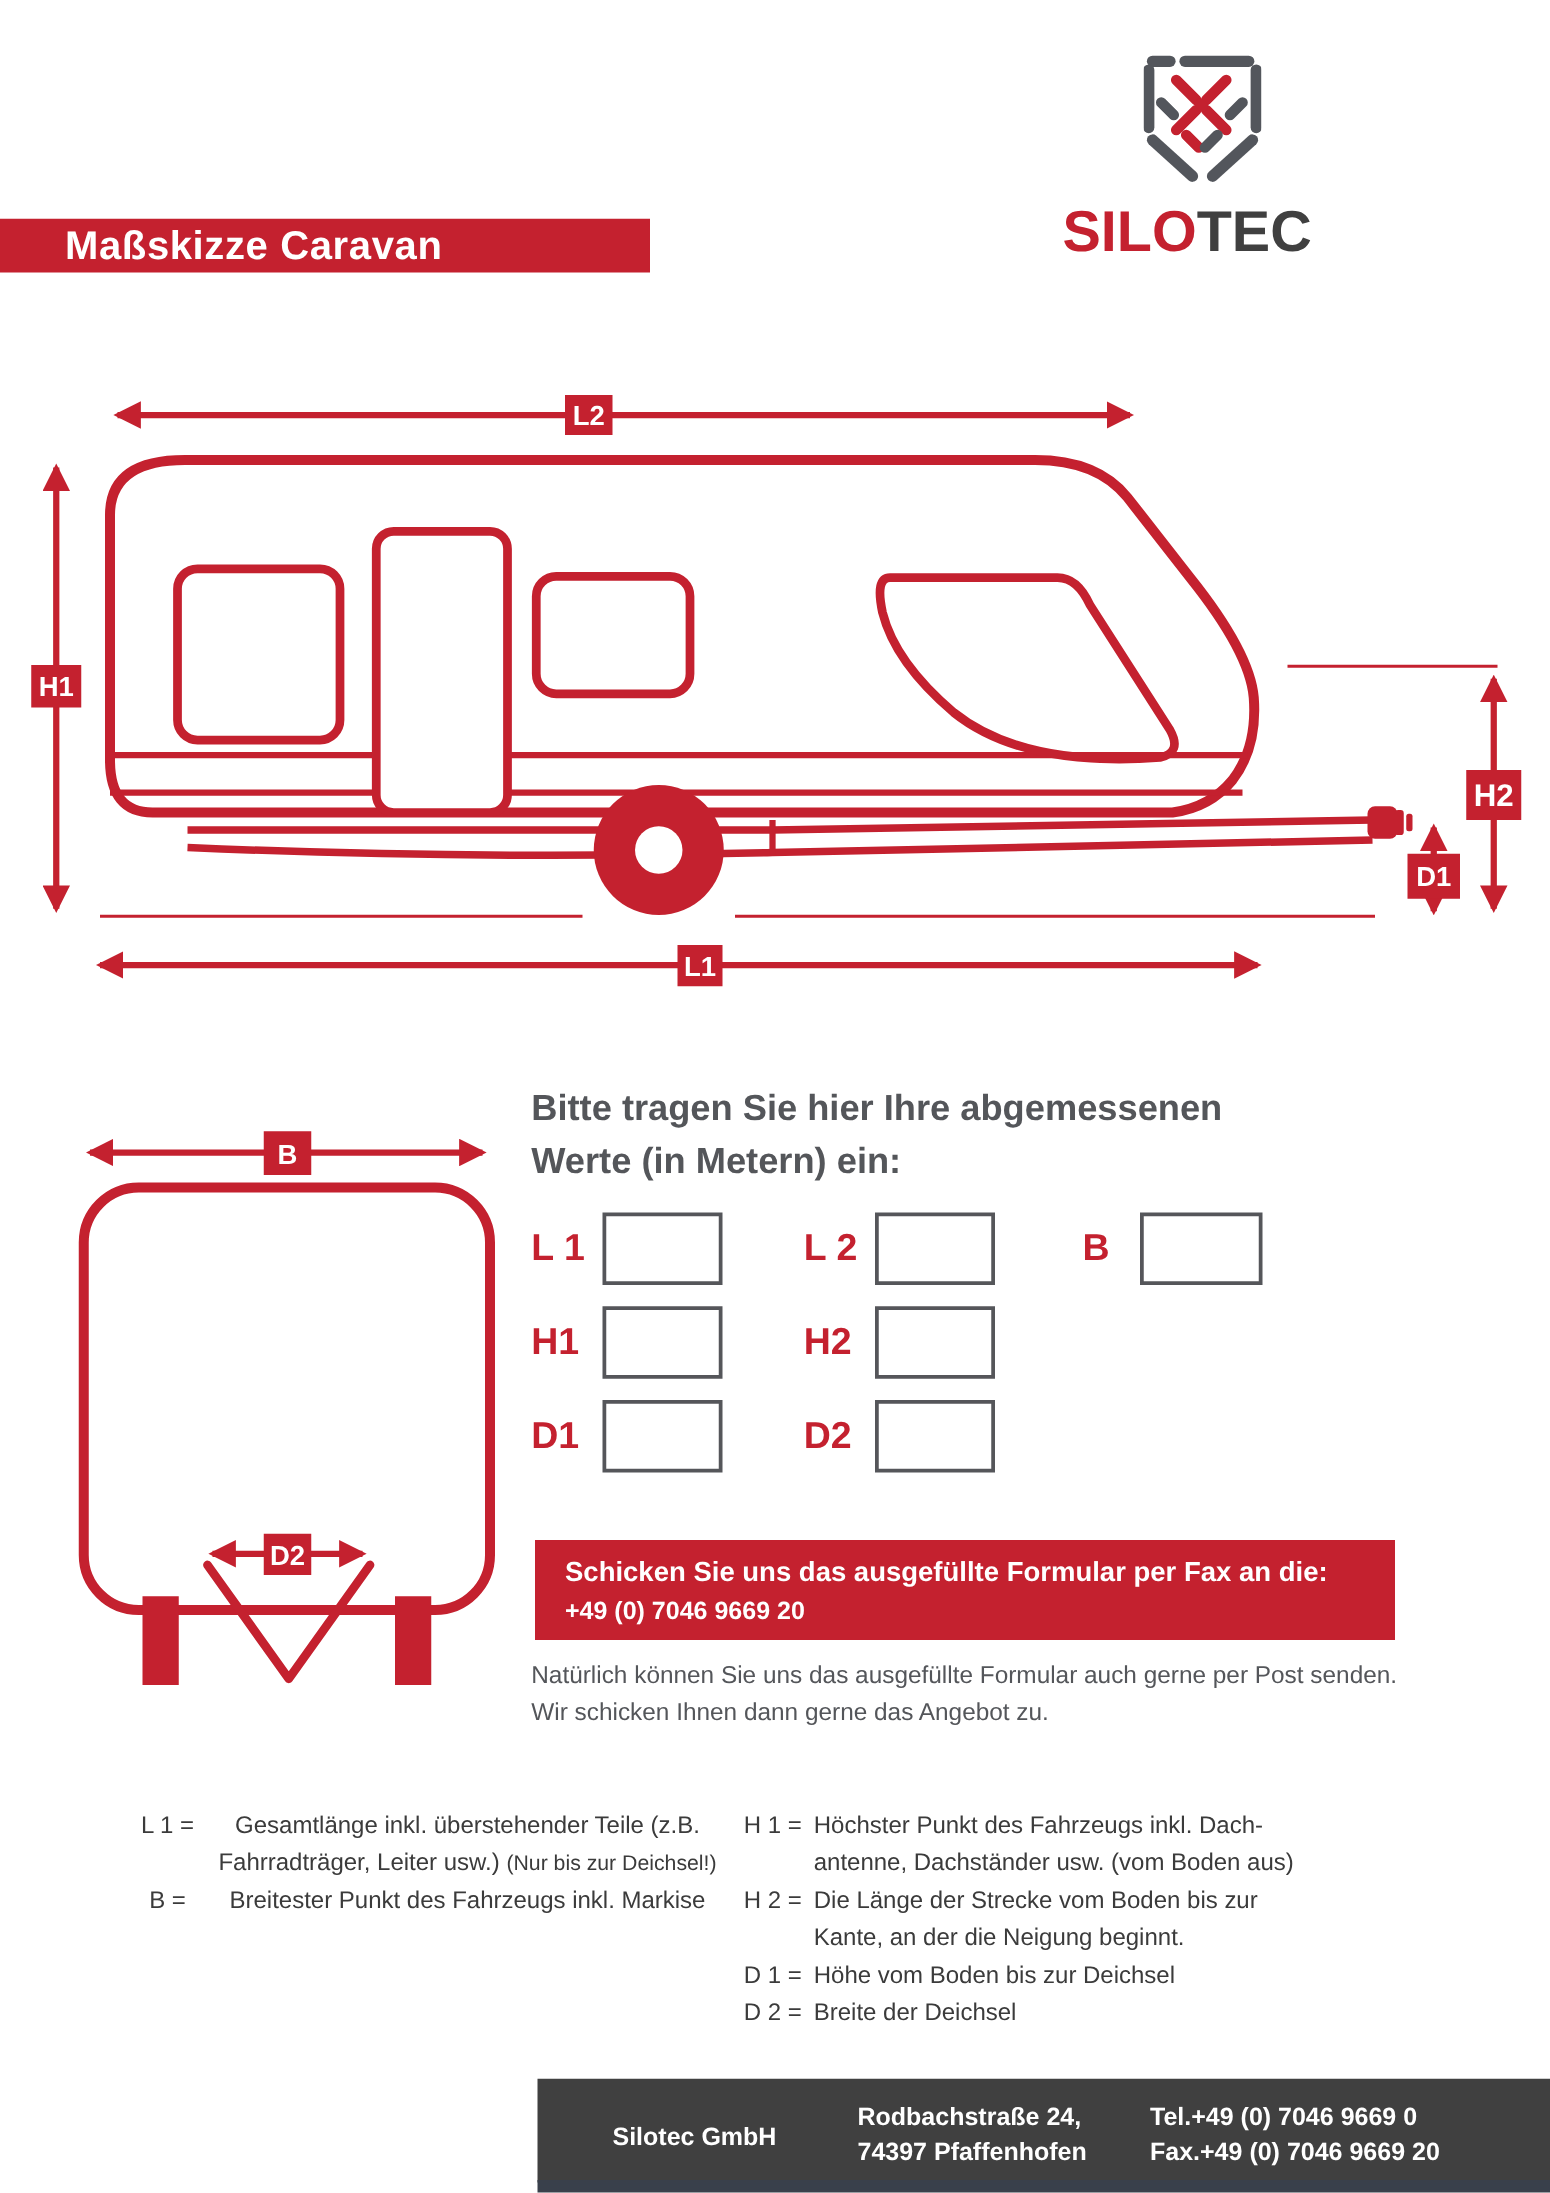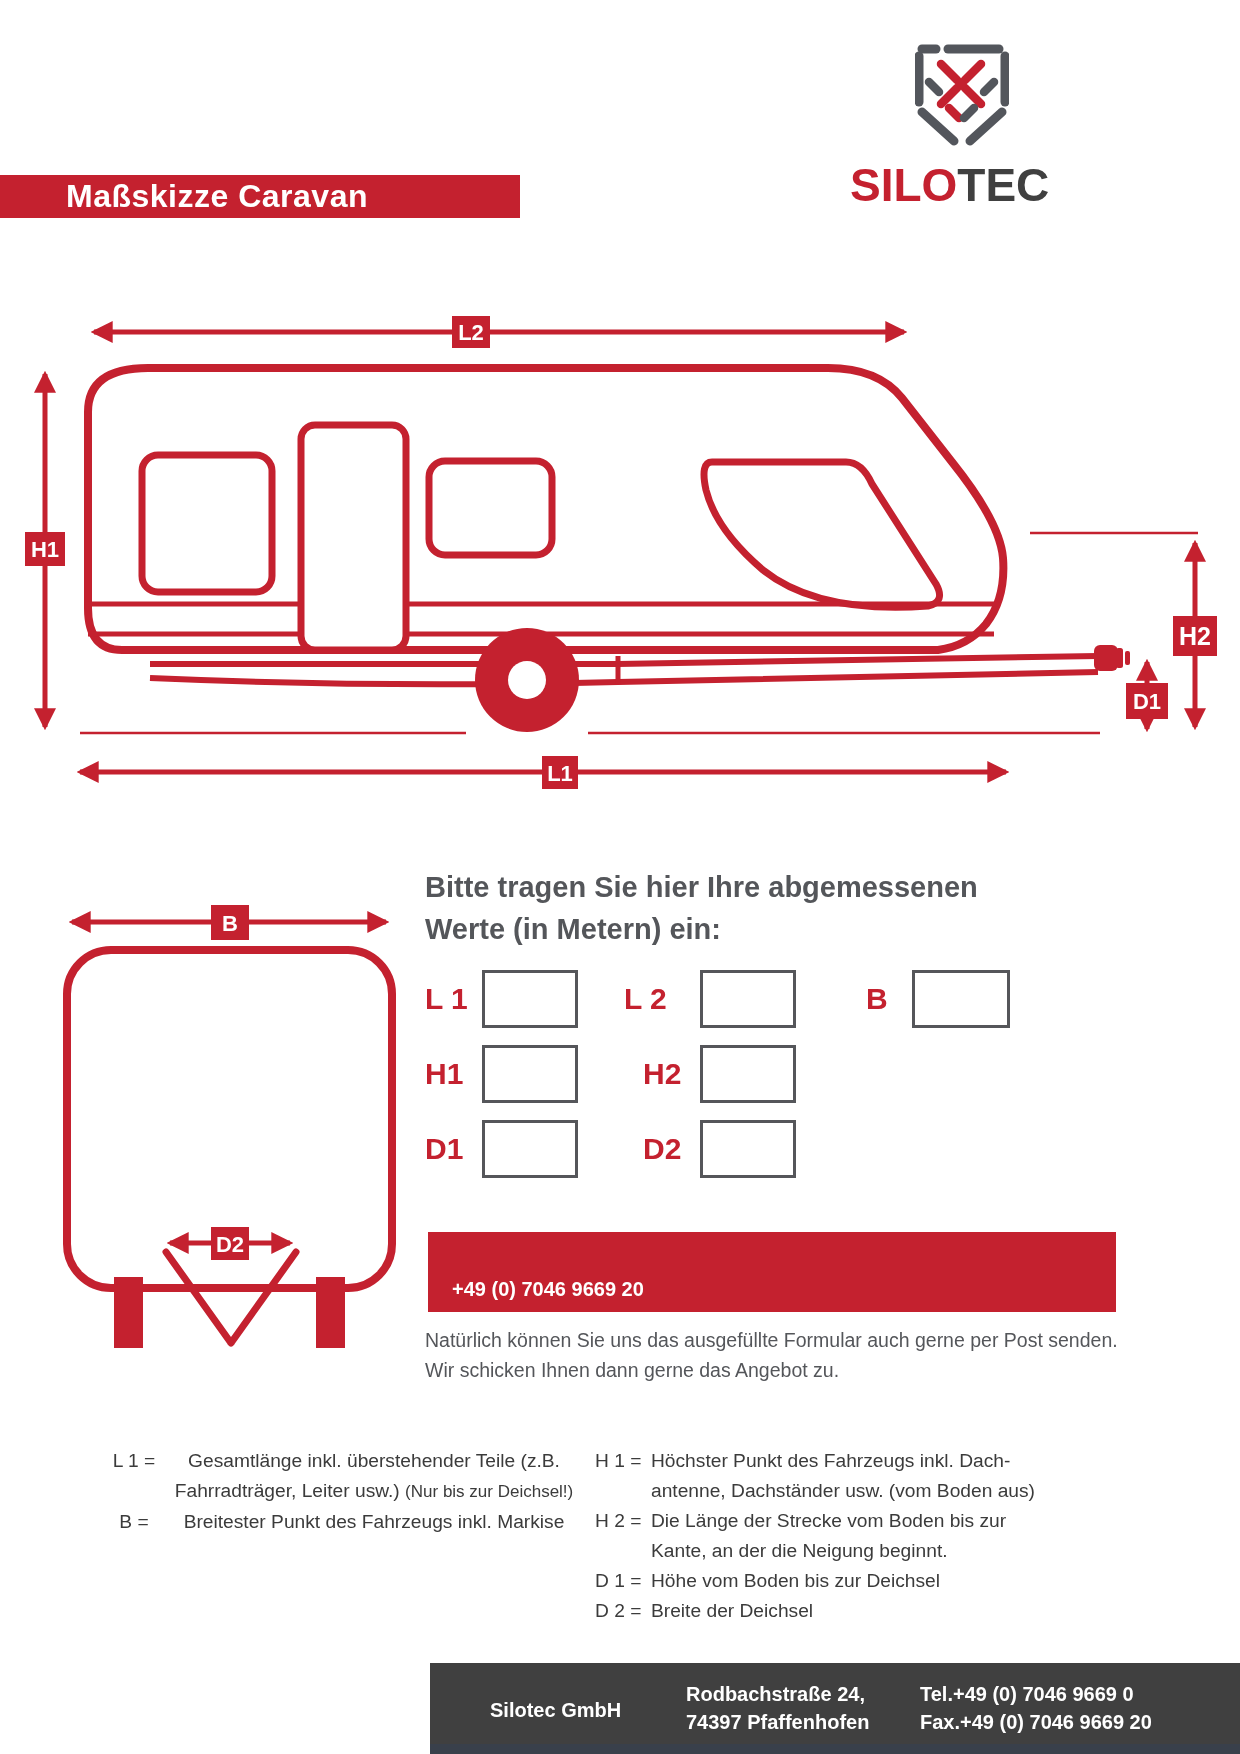--- a/index.html
+++ b/index.html
@@ -7,21 +7,21 @@
   body {
     width:1240px; height:1754px; position:relative; overflow:hidden;
     font-family:"Liberation Sans", sans-serif;
   }
   .abs { position:absolute; }
 
   
   .title-banner { left:0; top:175px; width:520px; height:43px; background:#c4212f; }
   .title-banner span {
     display:block; color:#fff; font-weight:bold; font-size:32px; line-height:43px;
-    padding-left:66px; letter-spacing:0.5px;
+    padding-left:52px; letter-spacing:0.5px;
   }
 
   
   .wordmark { left:850px; top:158px; width:300px; font-size:46px; font-weight:bold; letter-spacing:0px; }
   .wordmark .red { color:#c4212f; }
   .wordmark .gray { color:#404040; }
 
   
   .form-heading { left:425px; top:866px; width:660px; color:#54565a; font-weight:bold; font-size:29px; line-height:42px; }
 
@@ -173,36 +173,37 @@
   </g>
 </svg>
 
 <div class="abs form-heading">
   <div>Bitte tragen Sie hier Ihre abgemessenen</div>
   <div>Werte (in Metern) ein:</div>
 </div>
 
 <div class="abs field-label" style="left:425px; top:982px;">L 1</div>
 <input class="field-box" style="left: 482px; top: 970px;" value="">
-<div class="abs field-label" style="left:624px; top:982px;">L 2</div>
+<div class="abs field-label" style="left:643px; top:982px;">L 2</div>
 <input class="field-box" style="left: 700px; top: 970px;" value="">
 <div class="abs field-label" style="left:866px; top:982px;">B</div>
 <input class="field-box" style="left: 912px; top: 970px; width: 98px;" value="">
 
 <div class="abs field-label" style="left:425px; top:1057px;">H1</div>
 <input class="field-box" style="left: 482px; top: 1045px;" value="">
 <div class="abs field-label" style="left:643px; top:1057px;">H2</div>
 <input class="field-box" style="left: 700px; top: 1045px;" value="">
 
 <div class="abs field-label" style="left:425px; top:1132px;">D1</div>
 <input class="field-box" style="left: 482px; top: 1120px;" value="">
 <div class="abs field-label" style="left:643px; top:1132px;">D2</div>
 <input class="field-box" style="left: 700px; top: 1120px;" value="">
 
 <div class="abs fax-banner">
+  <div class="l1">Schicken Sie uns das ausgefüllte Formular per Fax an die:</div>
   <div class="l2">+49 (0) 7046 9669 20</div>
 </div>
 
 <div class="abs post-note">
   <div>Natürlich können Sie uns das ausgefüllte Formular auch gerne per Post senden.</div>
   <div>Wir schicken Ihnen dann gerne das Angebot zu.</div>
 </div>
 
 <div class="abs legend-col left">
   <div class="leg-entry">

